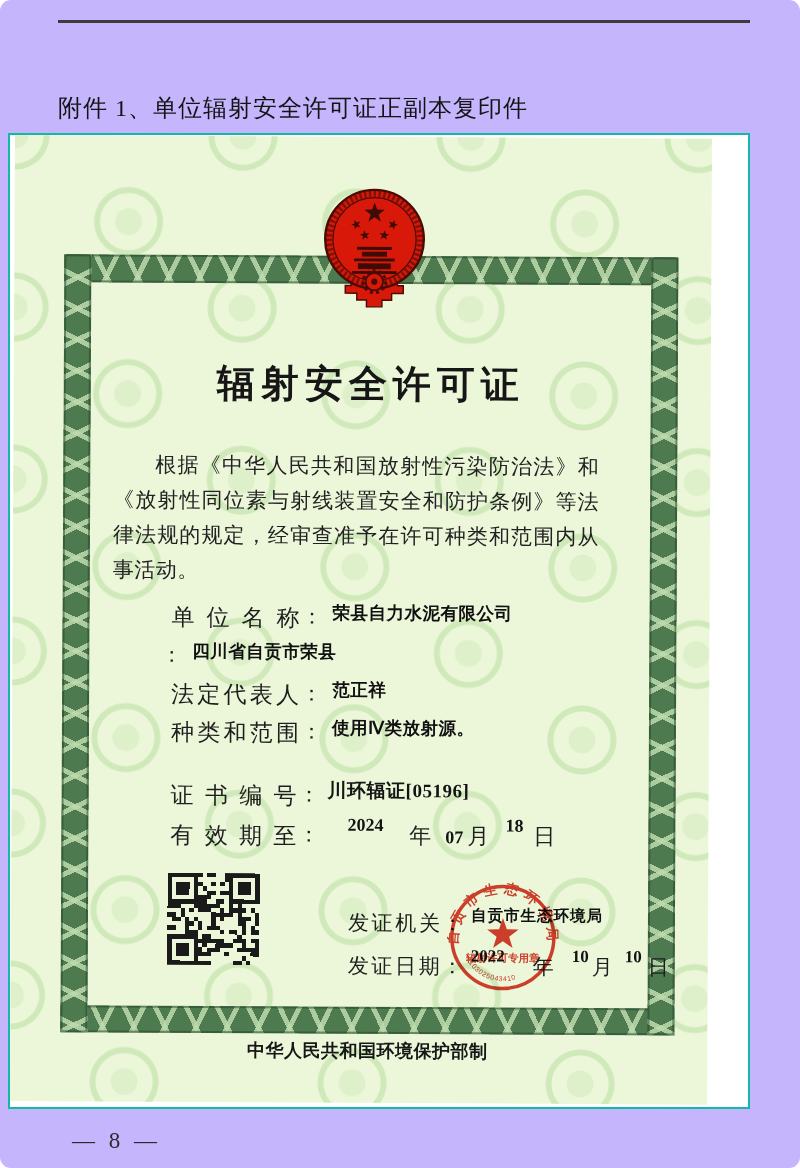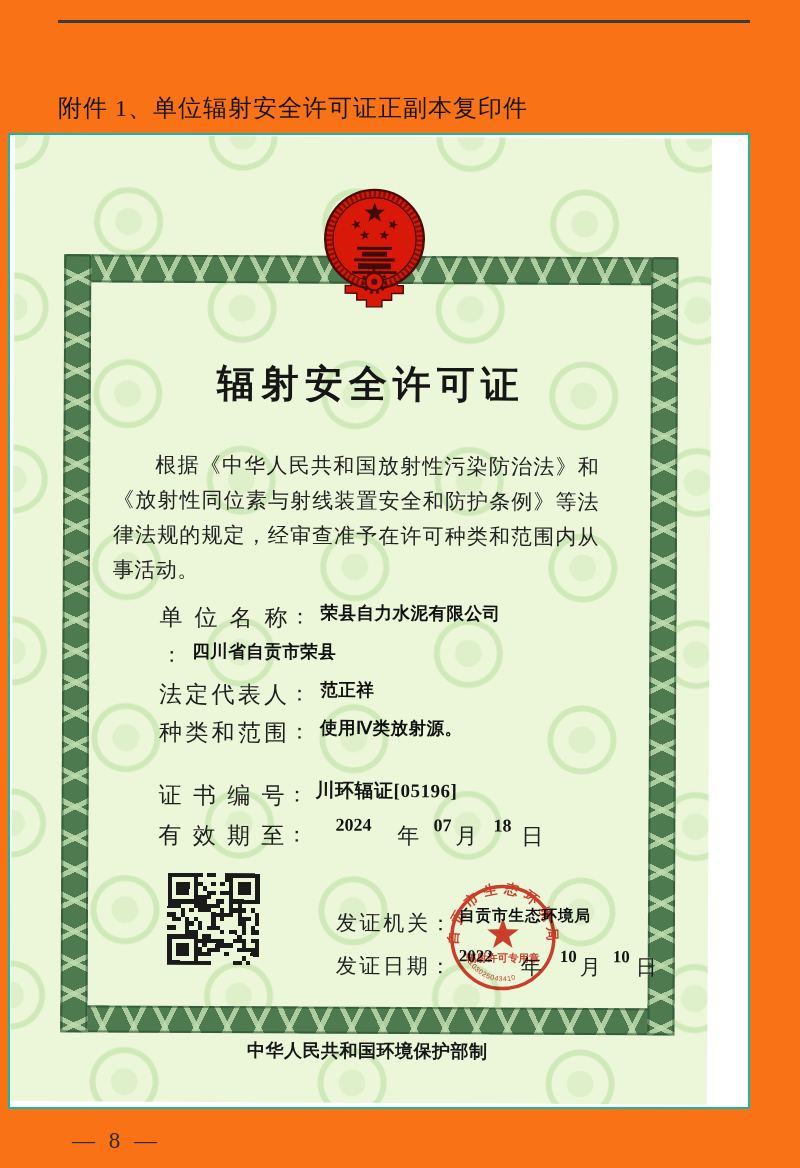--- a/index.html
+++ b/index.html
@@ -1,17 +1,17 @@
 <!DOCTYPE html>
 <html><head>
 <meta charset="utf-8">
 <style>
   html,body{margin:0;padding:0;background:#ffffff;}
-  .page{position:relative;width:800px;height:1168px;background:#f97316;overflow:hidden;
-        font-family:"Liberation Serif",serif;color:#1c1c1c;}
+  .page{position:relative;width:800px;height:1168px;background:#c4b5fd;overflow:hidden;
+        font-family:"Liberation Serif",serif;color:#1c1c1c;border-radius:11px;}
   .header-rule{position:absolute;left:58px;top:20px;width:692px;height:3px;background:#3c3c3c;}
   .attachment-title{position:absolute;left:58px;top:92px;font-size:24px;letter-spacing:1px;color:#141414;}
   .page-number{position:absolute;left:72px;top:1128px;font-size:23px;color:#2b2b2b;letter-spacing:4px;}
 
   .scan-frame{position:absolute;left:8px;top:133px;width:738px;height:972px;
               border:2px solid #14b8a6;background:#ffffff;overflow:hidden;}
   .paper{position:absolute;left:0;top:0;width:697px;height:966px;background-color:#ecf7da;
          transform:rotate(0.3deg);transform-origin:0 100%;
          background-image:
            radial-gradient(circle at center, rgba(150,204,118,0) 28px, rgba(150,204,118,.32) 29px, rgba(150,204,118,.32) 34px, rgba(150,204,118,0) 35px),
@@ -34,21 +34,21 @@
   .band-right{left:637px;top:119px;width:27px;height:778px;}
 
   .emblem{position:absolute;left:302px;top:46px;width:116px;height:128px;}
 
   .cert-title{position:absolute;left:0;top:222px;width:714px;text-align:center;
               font-size:38px;font-weight:bold;letter-spacing:6px;color:#161616;}
   .cert-body{position:absolute;left:100px;top:312px;width:486px;font-size:21px;line-height:35px;
              text-align:justify;text-indent:2em;color:#222;letter-spacing:.5px;}
 
   .frow{position:absolute;left:147px;display:flex;align-items:flex-start;white-space:nowrap;}
-  .flabel{display:inline-block;font-size:23px;color:#1e1e1e;text-align:justify;text-align-last:justify;}
+  .flabel{display:inline-block;font-size:23px;color:#1e1e1e;text-align:justify;text-align-last:justify;margin-left:12px;}
   .flabel.w128{width:128px;}
   .flabel.w126{width:126px;}
   .flabel.w92{width:92px;font-size:21px;}
   .fcolon{font-size:21px;margin-left:2px;color:#1e1e1e;}
   .fvalue{font-family:"Liberation Sans",sans-serif;font-weight:bold;color:#101010;
           font-size:17.5px;margin-left:10px;position:relative;top:-2px;letter-spacing:.5px;}
   .certno-value{font-family:"Liberation Serif",serif;font-weight:bold;font-size:19px;margin-left:8px;
                 position:relative;top:-3px;color:#141414;letter-spacing:.5px;}
   .issuer-value{font-family:"Liberation Sans",sans-serif;font-weight:bold;font-size:15.5px;
                 position:relative;top:-4px;margin-left:8px;color:#101010;letter-spacing:1px;}
@@ -133,21 +133,21 @@
         <span class="flabel w126">证书编号</span>
           <span class="fcolon">：</span>
         <span class="certno-value">川环辐证[05196]</span>
       </div>
 
       <div class="frow" style="top:684px;">
         <span class="flabel w126">有效期至</span>
           <span class="fcolon">：</span>
         <span class="num" style="margin-left:28px;">2024</span>
         <span class="unit" style="margin-left:26px;">年</span>
-        <span class="num" style="margin-left:14px;">07</span>
+        <span class="num" style="margin-left:14px;margin-top:12px;">07</span>
         <span class="unit" style="margin-left:4px;">月</span>
         <span class="num" style="margin-left:16px;">18</span>
         <span class="unit" style="margin-left:10px;">日</span>
       </div>
 
       <div class="qr"><svg viewBox="0 0 21 21" width="95" height="92" shape-rendering="crispEdges" fill="#1a1a1a">
             <rect x="0" y="0" width="1" height="1"></rect>
             <rect x="1" y="0" width="1" height="1"></rect>
             <rect x="2" y="0" width="1" height="1"></rect>
             <rect x="3" y="0" width="1" height="1"></rect>

